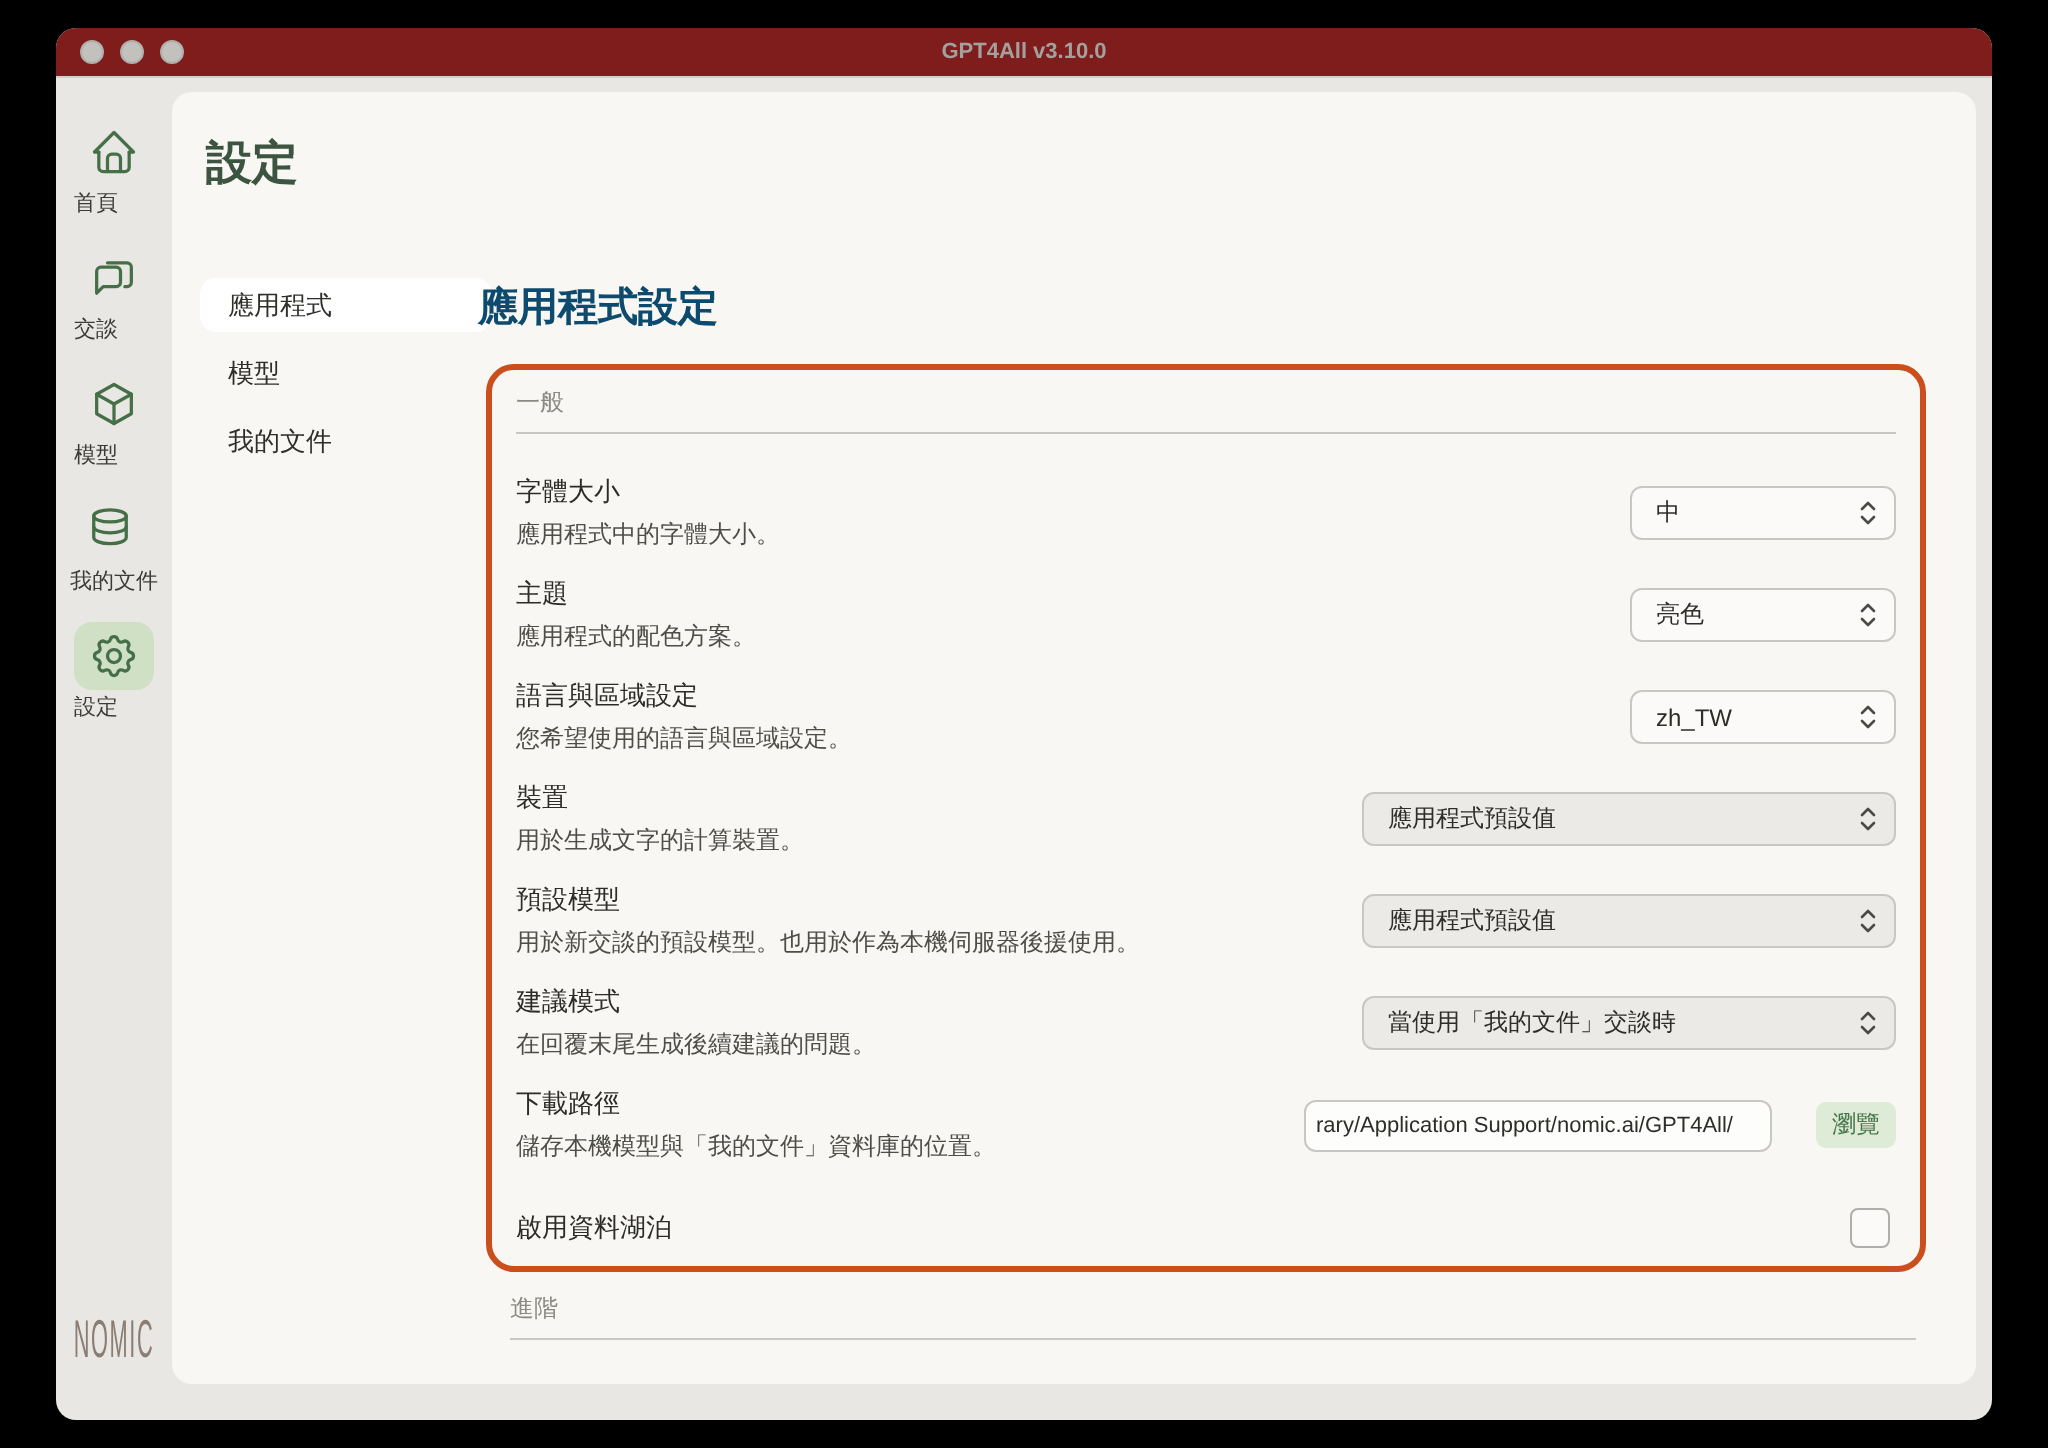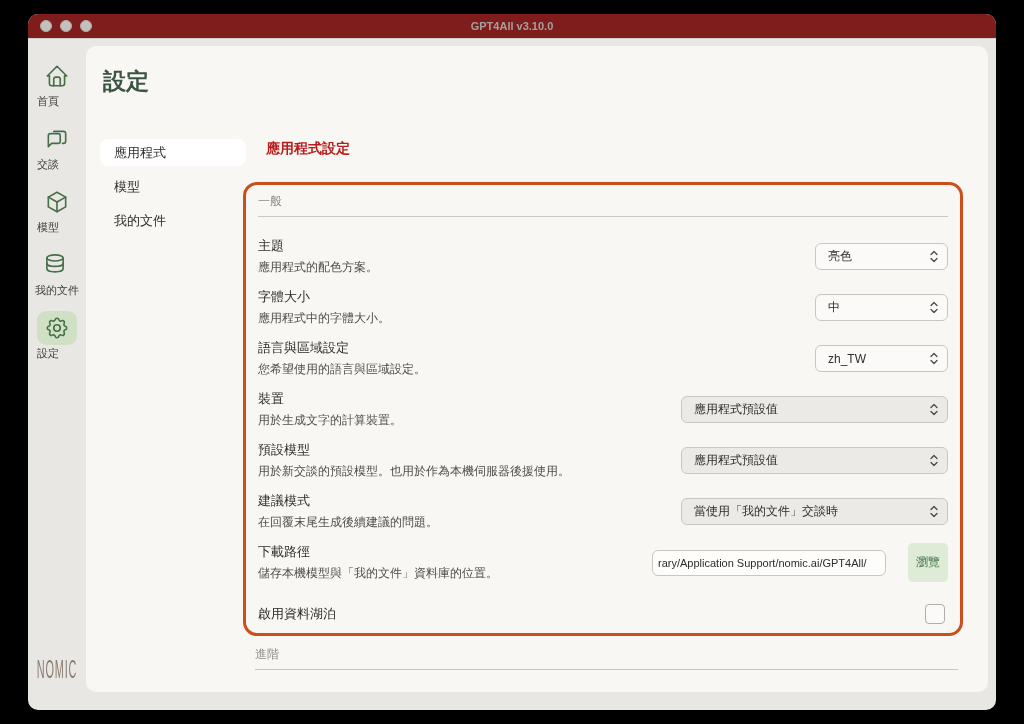--- a/index.html
+++ b/index.html
@@ -24,38 +24,38 @@
   .nomic { position:absolute; left:2px; bottom:26px; width:54px; text-align:center; color:#8b7d72; font-size:14px; letter-spacing:1px; transform:scale(.78,1.9); transform-origin:center bottom; }
 
   
   .card { position:absolute; left:58px; top:32px; width:902px; height:646px; background:#f8f7f4; border-radius:10px; }
   .page-title { position:absolute; left:17px; top:20px; font-size:23px; font-weight:bold; color:#3b5540; }
 
   .subnav { position:absolute; left:14px; top:93px; width:146px; }
   .subnav-item { height:27px; display:flex; align-items:center; padding-left:14px; font-size:13px; color:#2e2e2b; border-radius:8px; margin-bottom:7px; cursor:pointer; }
   .subnav-item.active { background:#ffffff; }
 
-  .heading { position:absolute; left:180px; top:94px; font-size:14px; font-weight:bold; color:#b91c1c; }
+  .heading { position:absolute; left:153px; top:94px; font-size:20px; font-weight:bold; color:#0c4a6e; }
 
   .annotation-box { position:absolute; left:157px; top:136px; width:720px; height:454px; border:3px solid #cb4e1d; border-radius:14px; padding:8px 12px 0; }
   .section-label { font-size:12px; color:#8b8b85; }
   .divider { height:1px; background:#c9c7c3; margin-top:6px; }
   .rows { margin-top:14px; }
   .row { height:51px; display:flex; align-items:center; justify-content:space-between; }
   .row-text .row-title { font-size:13px; font-weight:500; color:#2c2c29; }
   .row-text .row-desc { font-size:12px; color:#4e4e49; margin-top:4px; }
 
   .combo { display:flex; align-items:center; justify-content:space-between; height:27px; border:1px solid #c9c7c3; border-radius:6px; padding:0 9px 0 12px; font-size:12px; color:#2d2d2a; cursor:pointer; flex:none; }
   .combo.small { width:133px; background:#fbfaf8; }
   .combo.large { width:267px; background:#eceae6; }
   .updown-icon svg { width:8px; height:13px; stroke:#4a4a46; fill:none; stroke-width:1.3; stroke-linecap:round; stroke-linejoin:round; display:block; }
 
   .path-group { display:flex; align-items:center; gap:22px; flex:none; }
   .path-input { width:234px; height:26px; border:1px solid #c9c7c3; border-radius:6px; background:#fdfdfb; font-size:11px; color:#2d2d2a; padding:0 5px; font-family:inherit; }
-  .browse-btn { height:39px; padding:0 8px; background:#ddebd7; color:#47764a; border:none; border-radius:5px; font-size:12px; font-family:inherit; cursor:pointer; }
+  .browse-btn { height:23px; padding:0 8px; background:#ddebd7; color:#47764a; border:none; border-radius:5px; font-size:12px; font-family:inherit; cursor:pointer; }
 
   .checkbox { width:20px; height:20px; border:1.5px solid #b0aeaa; border-radius:4px; background:#fbfaf8; margin-right:3px; cursor:pointer; }
 
   .advanced-section { position:absolute; left:169px; top:600px; width:703px; }
 </style>
 </head>
 <body>
 
 <div class="screen">
   <div class="window">
@@ -134,41 +134,41 @@
       <h2 class="heading">應用程式設定</h2>
 
       <div class="annotation-box">
         <div class="section-label">一般</div>
         <div class="divider"></div>
 
         <div class="rows">
 
           <div class="row">
             <div class="row-text">
+              <div class="row-title">字體大小</div>
+              <div class="row-desc">應用程式中的字體大小。</div>
+            </div>
+            <div class="combo small">
+              <span>中</span>
+              <span class="updown-icon">
+                  <svg viewBox="0 0 8 13">
+                    <path d="M1 4.5 L4 1.5 L7 4.5"></path>
+                    <path d="M1 8.5 L4 11.5 L7 8.5"></path>
+                  </svg>
+                </span>
+            </div>
+          </div>
+
+          <div class="row">
+            <div class="row-text">
               <div class="row-title">主題</div>
               <div class="row-desc">應用程式的配色方案。</div>
             </div>
             <div class="combo small">
               <span>亮色</span>
-              <span class="updown-icon">
-                  <svg viewBox="0 0 8 13">
-                    <path d="M1 4.5 L4 1.5 L7 4.5"></path>
-                    <path d="M1 8.5 L4 11.5 L7 8.5"></path>
-                  </svg>
-                </span>
-            </div>
-          </div>
-
-          <div class="row">
-            <div class="row-text">
-              <div class="row-title">字體大小</div>
-              <div class="row-desc">應用程式中的字體大小。</div>
-            </div>
-            <div class="combo small">
-              <span>中</span>
               <span class="updown-icon">
                   <svg viewBox="0 0 8 13">
                     <path d="M1 4.5 L4 1.5 L7 4.5"></path>
                     <path d="M1 8.5 L4 11.5 L7 8.5"></path>
                   </svg>
                 </span>
             </div>
           </div>
 
           <div class="row">

